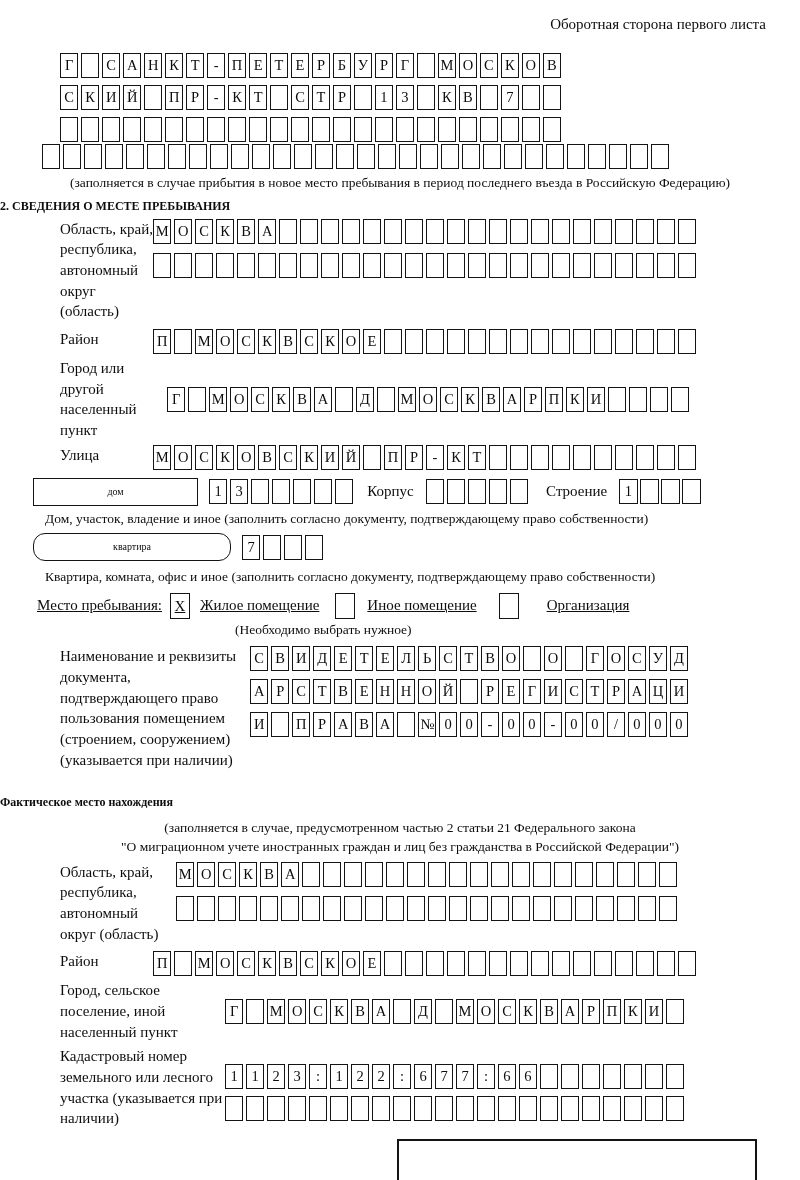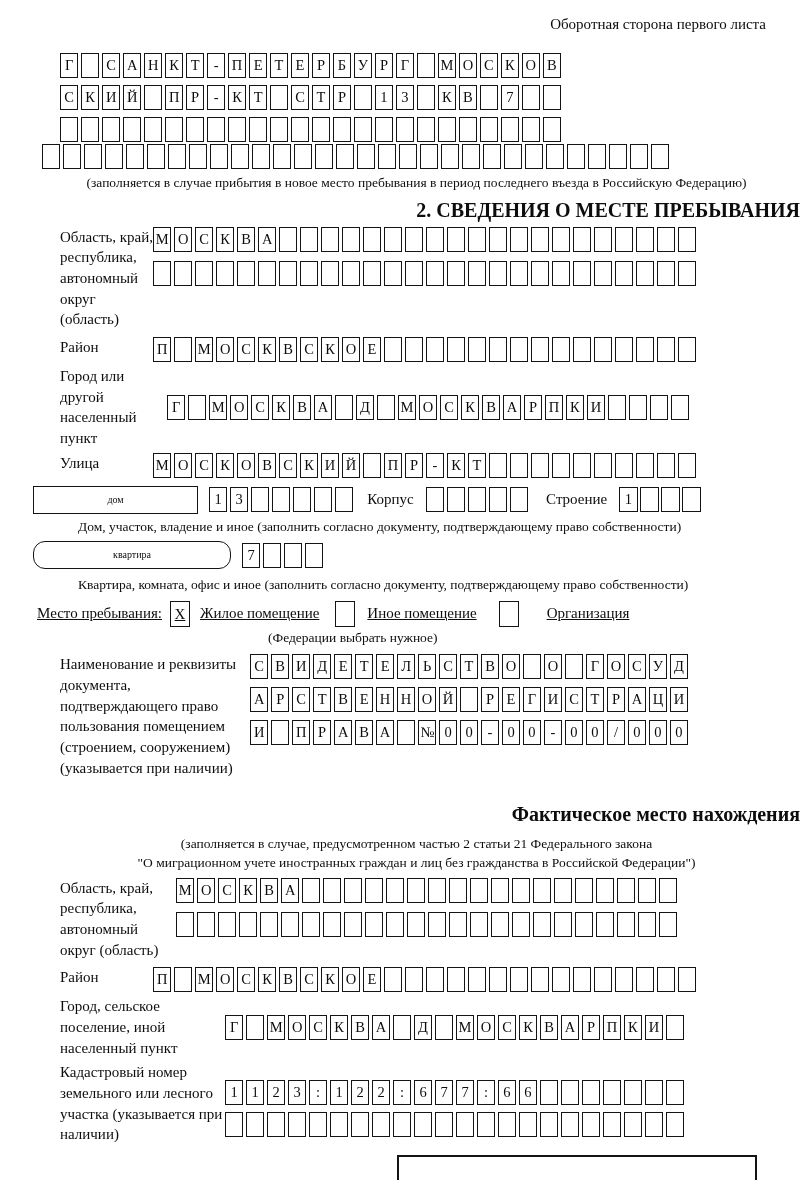--- a/index.html
+++ b/index.html
@@ -4,23 +4,23 @@
 <style>
   * { margin:0; padding:0; box-sizing:border-box; }
   html,body { width:800px; }
   body {
     width:800px; height:1180px; background:#ffffff; color:#0d0d0d;
     font-family:"Liberation Serif","DejaVu Serif",serif;
     overflow:hidden; position:relative;
   }
   .corner { margin-top:16px; padding-right:34px; text-align:right; font-size:15px; }
   .lbl { font-size:15px; line-height:1.38; flex:none; }
-  .note { font-size:13.5px; line-height:1.3;padding-left:33px; }
+  .note { font-size:13.5px; line-height:1.3; }
   .center { text-align:center; }
-  .h2 { text-align:right; font-weight:bold; font-size:20px; }
+  .h2 { text-align:left; font-weight:bold; font-size:12px; }
   .flexrow { display:flex; align-items:flex-start; }
   .flexrow.vcenter { align-items:center; }
   .cellcol { display:flex; flex-direction:column; }
   .cellrow { display:flex; gap:2.6px; flex:none; }
   .cell {
     width:18.4px; height:25px; border:1.5px solid #141414; flex:none;
     text-align:center; font-size:14.5px; line-height:23px; background:#fff;
   }
   .chk {
     width:20px; height:26px; border:1.5px solid #141414; flex:none;
@@ -357,21 +357,21 @@
 
 <div class="flexrow vcenter" style="margin:7px 0 0 37px;text-decoration:underline;">
   <div class="inline-lbl">Место пребывания:</div>
   <div class="chk" style="margin-left:8px;">X</div>
   <div class="inline-lbl" style="margin-left:10px;">Жилое помещение</div>
   <div class="chk" style="margin-left:16px;"></div>
   <div class="inline-lbl" style="margin-left:12px;">Иное помещение</div>
   <div class="chk" style="margin-left:22px;"></div>
   <div class="inline-lbl" style="margin-left:28px;">Организация</div>
 </div>
-<div class="note" style="margin:2px 0 0 235px;">(Федерации выбрать нужное)</div>
+<div class="note" style="margin:2px 0 0 235px;">(Необходимо выбрать нужное)</div>
 
 <div class="flexrow" style="margin:8px 0 0 60px;">
   <div class="lbl" style="width:190px;">Наименование и реквизиты документа, подтверждающего право пользования помещением (строением, сооружением) (указывается при наличии)</div>
   <div class="cellcol" style="gap:8px;">
     <div class="cellrow">
         <span class="cell">С</span>
         <span class="cell">В</span>
         <span class="cell">И</span>
         <span class="cell">Д</span>
         <span class="cell">Е</span>

